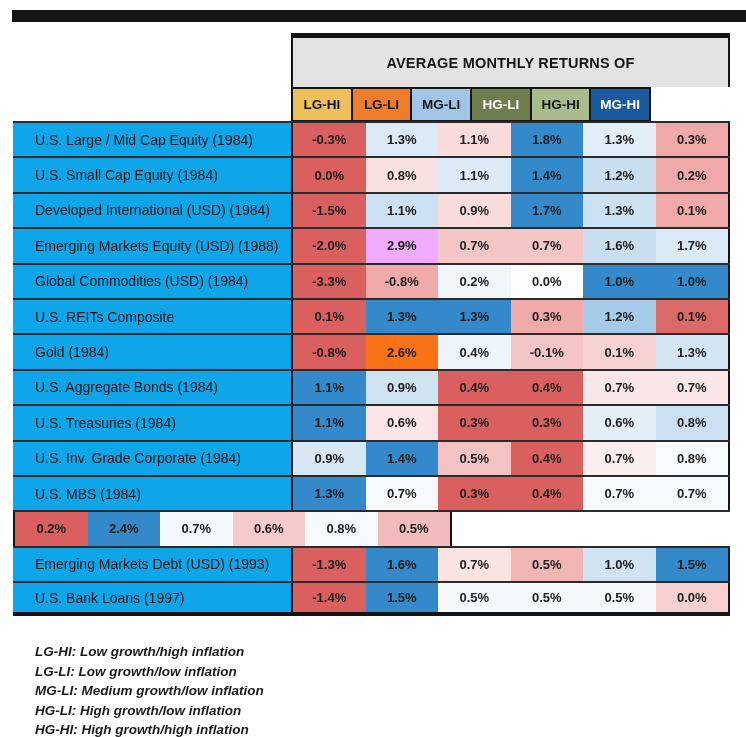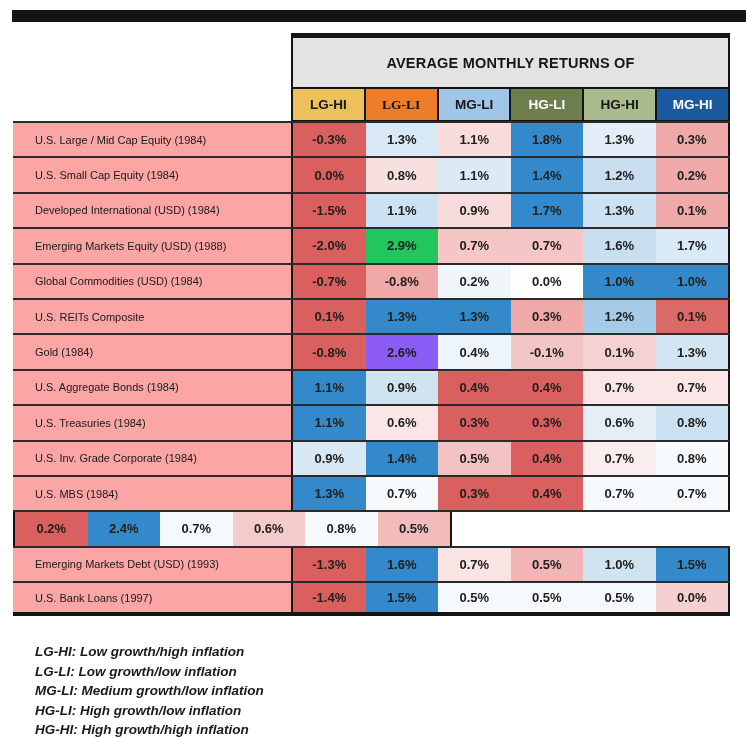--- a/index.html
+++ b/index.html
@@ -11,36 +11,36 @@
   .top-bar{position:absolute;left:12px;top:10px;width:734px;height:12px;background:#141414;}
   .tbl{position:absolute;left:13px;top:33px;width:717px;}
   .title-box{
     margin-left:278px;width:435px;height:49px;background:#e3e3e3;
     border-top:5px solid #141414;border-left:2px solid #141414;border-right:2px solid #141414;
     display:flex;flex-direction:column;align-items:center;justify-content:center;
     text-align:center;font-weight:bold;font-size:14.5px;line-height:18px;color:#161616;
     letter-spacing:.2px;
   }
   .header-row{
-    margin-left:278px;width:439px;height:34px;display:flex;
+    margin-left:278px;width:360px;height:34px;display:flex;
     border-top:2px solid #141414;border-bottom:1px solid #141414;box-sizing:border-box;
   }
   .header-cell{
     flex:1;display:flex;align-items:center;justify-content:center;
     font-weight:bold;font-size:13.5px;border-left:2px solid #141414;box-sizing:border-box;
   }
   .header-cell:first-child{border-left:2px solid #141414;}
   .header-cell:last-child{border-right:2px solid #141414;}
   .row{
     display:flex;height:35.4px;border-top:2px solid #2b2b2b;box-sizing:border-box;
   }
   .row:last-child{border-bottom:4px solid #141414;text-align:center;}
   .row-label{
     width:278px;box-sizing:border-box;padding-left:22px;display:flex;align-items:center;
-    font-size:11px;color:#1a1a1a;background:#fca5a5;white-space:nowrap;
+    font-size:14px;color:#1a1a1a;background:#0ea5e9;white-space:nowrap;
   }
   .row-cells{
     width:439px;display:flex;border-left:2px solid #141414;border-right:2px solid #141414;
     box-sizing:border-box;
   }
   .cell{
     flex:1;display:flex;align-items:center;justify-content:center;
     font-size:13px;font-weight:bold;color:#20201f;
   }
   .footnotes{
@@ -52,21 +52,21 @@
 <body>
 
 <div class="top-bar"></div>
 
 <div class="tbl">
   <div class="title-box">
     <span>AVERAGE MONTHLY RETURNS OF</span>
   </div>
   <div class="header-row">
       <div class="header-cell" style="background: rgb(236, 192, 90); color: rgb(22, 22, 22);">LG-HI</div>
-      <div class="header-cell" style="background: rgb(237, 125, 43); color: rgb(22, 22, 22); font-family: Liberation Serif, serif;">LG-LI</div>
+      <div class="header-cell" style="background: rgb(237, 125, 43); color: rgb(22, 22, 22);">LG-LI</div>
       <div class="header-cell" style="background: rgb(160, 197, 231); color: rgb(22, 22, 22);">MG-LI</div>
       <div class="header-cell" style="background: rgb(109, 125, 78); color: rgb(255, 255, 255);">HG-LI</div>
       <div class="header-cell" style="background: rgb(169, 186, 140); color: rgb(22, 22, 22);">HG-HI</div>
       <div class="header-cell" style="background: rgb(27, 90, 158); color: rgb(255, 255, 255);">MG-HI</div>
     </div>
   <div>
       <div class="row">
         <div class="row-label">U.S. Large / Mid Cap Equity (1984)</div>
         <div class="row-cells">
           <div class="cell" style="background: rgb(217, 96, 94);">-0.3%</div>
@@ -96,31 +96,31 @@
           <div class="cell" style="background: rgb(248, 220, 220);">0.9%</div>
           <div class="cell" style="background: rgb(51, 137, 201);">1.7%</div>
           <div class="cell" style="background: rgb(204, 225, 241);">1.3%</div>
           <div class="cell" style="background: rgb(239, 169, 169);">0.1%</div>
         </div>
       </div>
       <div class="row">
         <div class="row-label">Emerging Markets Equity (USD) (1988)</div>
         <div class="row-cells">
           <div class="cell" style="background: rgb(217, 96, 94);">-2.0%</div>
-          <div class="cell" style="background: #22c55e;">2.9%</div>
+          <div class="cell" style="background: #f0abfc;">2.9%</div>
           <div class="cell" style="background: rgb(245, 198, 198);">0.7%</div>
           <div class="cell" style="background: rgb(245, 198, 198);">0.7%</div>
           <div class="cell" style="background: rgb(201, 223, 240);">1.6%</div>
           <div class="cell" style="background: rgb(217, 233, 245);">1.7%</div>
         </div>
       </div>
       <div class="row">
         <div class="row-label">Global Commodities (USD) (1984)</div>
         <div class="row-cells">
-          <div class="cell" style="background: rgb(217, 96, 94);">-0.7%</div>
+          <div class="cell" style="background: rgb(217, 96, 94);">-3.3%</div>
           <div class="cell" style="background: rgb(239, 169, 169);">-0.8%</div>
           <div class="cell" style="background: rgb(240, 246, 250);">0.2%</div>
           <div class="cell" style="background: rgb(254, 254, 254);">0.0%</div>
           <div class="cell" style="background: rgb(51, 137, 201);">1.0%</div>
           <div class="cell" style="background: rgb(51, 137, 201);">1.0%</div>
         </div>
       </div>
       <div class="row">
         <div class="row-label">U.S. REITs Composite</div>
         <div class="row-cells">
@@ -129,21 +129,21 @@
           <div class="cell" style="background: rgb(51, 137, 201);">1.3%</div>
           <div class="cell" style="background: rgb(239, 169, 169);">0.3%</div>
           <div class="cell" style="background: rgb(166, 203, 232);">1.2%</div>
           <div class="cell" style="background: rgb(219, 105, 103);">0.1%</div>
         </div>
       </div>
       <div class="row">
         <div class="row-label">Gold (1984)</div>
         <div class="row-cells">
           <div class="cell" style="background: rgb(217, 96, 94);">-0.8%</div>
-          <div class="cell" style="background: #8b5cf6;">2.6%</div>
+          <div class="cell" style="background: #f97316;">2.6%</div>
           <div class="cell" style="background: rgb(237, 244, 250);">0.4%</div>
           <div class="cell" style="background: rgb(244, 197, 198);">-0.1%</div>
           <div class="cell" style="background: rgb(246, 209, 209);">0.1%</div>
           <div class="cell" style="background: rgb(211, 229, 242);">1.3%</div>
         </div>
       </div>
       <div class="row">
         <div class="row-label">U.S. Aggregate Bonds (1984)</div>
         <div class="row-cells">
           <div class="cell" style="background: rgb(51, 137, 201);">1.1%</div>

